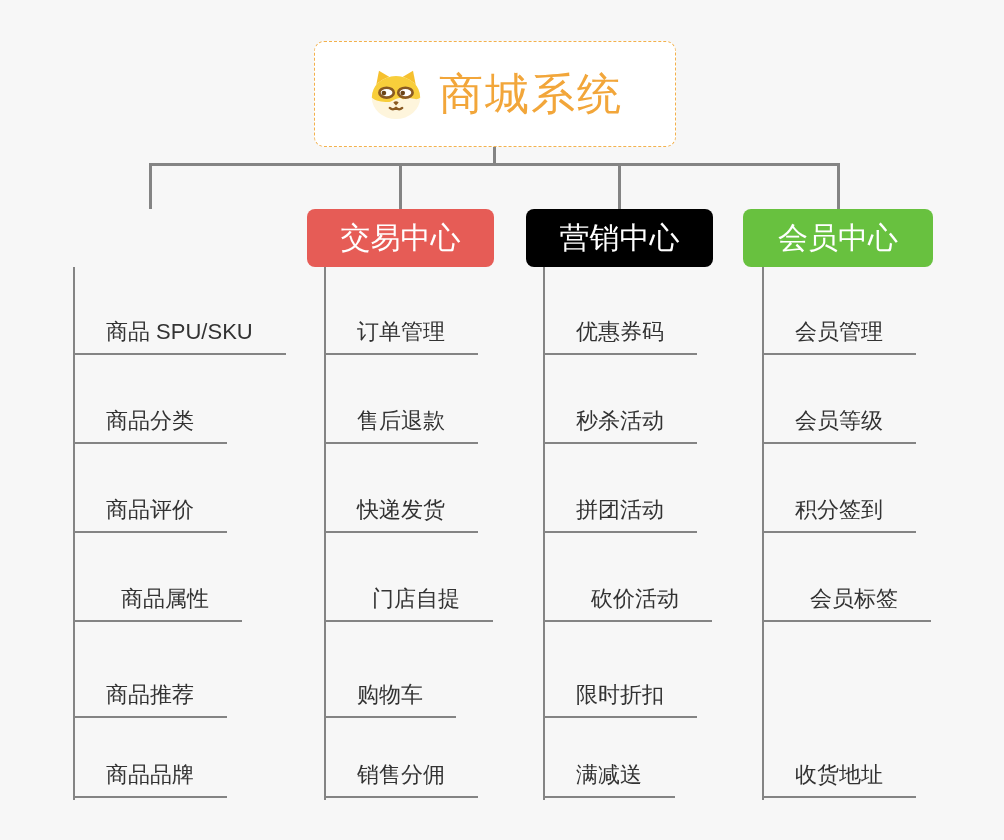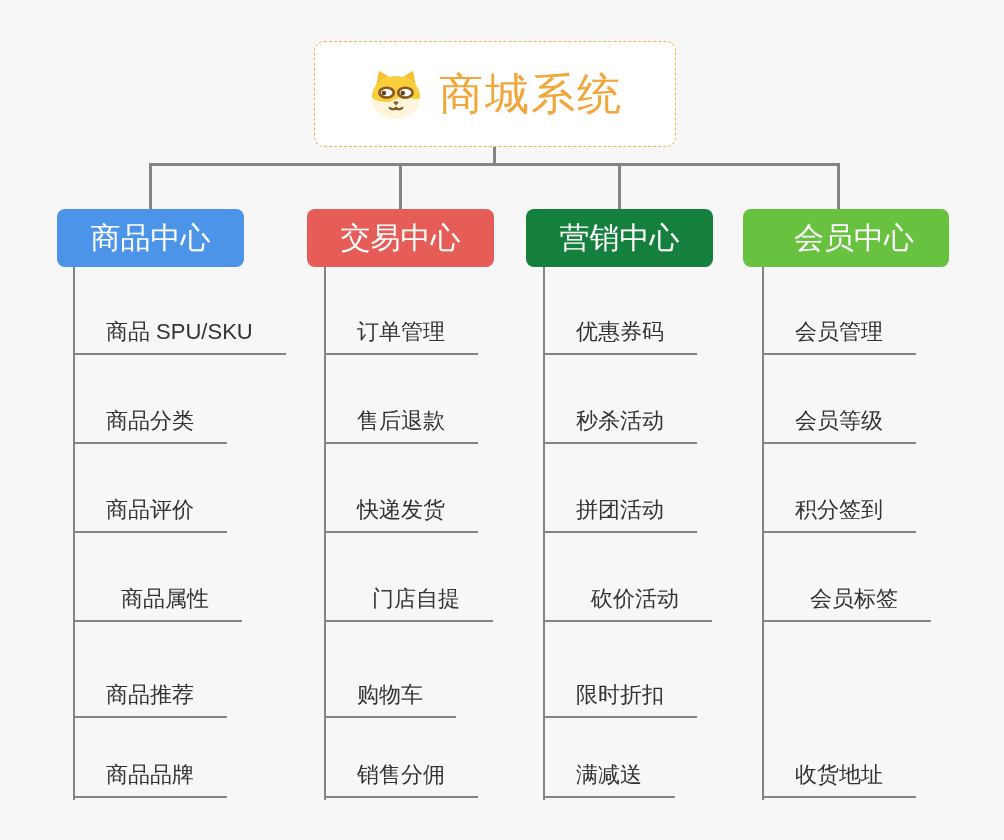--- a/index.html
+++ b/index.html
@@ -27,21 +27,21 @@
 
   
   .branch-box{
     position:absolute;top:209px;height:58px;border-radius:8px;
     display:flex;align-items:center;justify-content:center;
     color:#ffffff;font-size:30px;white-space:nowrap;
   }
   .b0{left:57px;width:187px;}
   .b1{left:307px;width:187px;}
   .b2{left:526px;width:187px;}
-  .b3{left:743px;width:190px;padding-left:16px;}
+  .b3{left:743px;width:190px;}
 
   
   .vline{position:absolute;top:267px;height:533px;width:2px;background:#848484;}
   .v0{left:73px;} .v1{left:324px;} .v2{left:543px;} .v3{left:762px;}
 
   
   .leaf{
     position:absolute;
     font-size:22px;line-height:26px;color:#333333;
     padding:0 33px 8px 33px;
@@ -75,27 +75,24 @@
         <ellipse cx="42.5" cy="27.5" rx="8" ry="5.5" fill="#ffffff" stroke="#8A5A22" stroke-width="3"></ellipse>
         <circle cx="18.5" cy="28" r="2.6" fill="#6B4418"></circle>
         <circle cx="39.5" cy="28" r="2.6" fill="#6B4418"></circle>
         <path d="M29,38.5 q3,-2.6 6,0 l-3,3.2 z" fill="#8A5A22"></path>
         <path d="M25,44.5 q3.5,3.2 7,0 q3.5,3.2 7,0" stroke="#8A5A22" stroke-width="2.5" fill="none" stroke-linecap="round"></path>
       </svg>
     </span>
     <span class="root-title">商城系统</span>
   </div>
 
-  <div class="branch-box b0" style="background: rgb(75, 148, 232);">
-    <span>商品中心</span>
-  </div>
   <div class="branch-box b1" style="background: rgb(230, 92, 86);">
     <span>交易中心</span>
   </div>
-  <div class="branch-box b2" style="background: #15803d;">
+  <div class="branch-box b2" style="background: #000000;">
     <span>营销中心</span>
   </div>
   <div class="branch-box b3" style="background: rgb(104, 193, 63);">
     <span>会员中心</span>
   </div>
 
   <div class="vline v0"></div>
   <div class="vline v1"></div>
   <div class="vline v2"></div>
   <div class="vline v3"></div>

